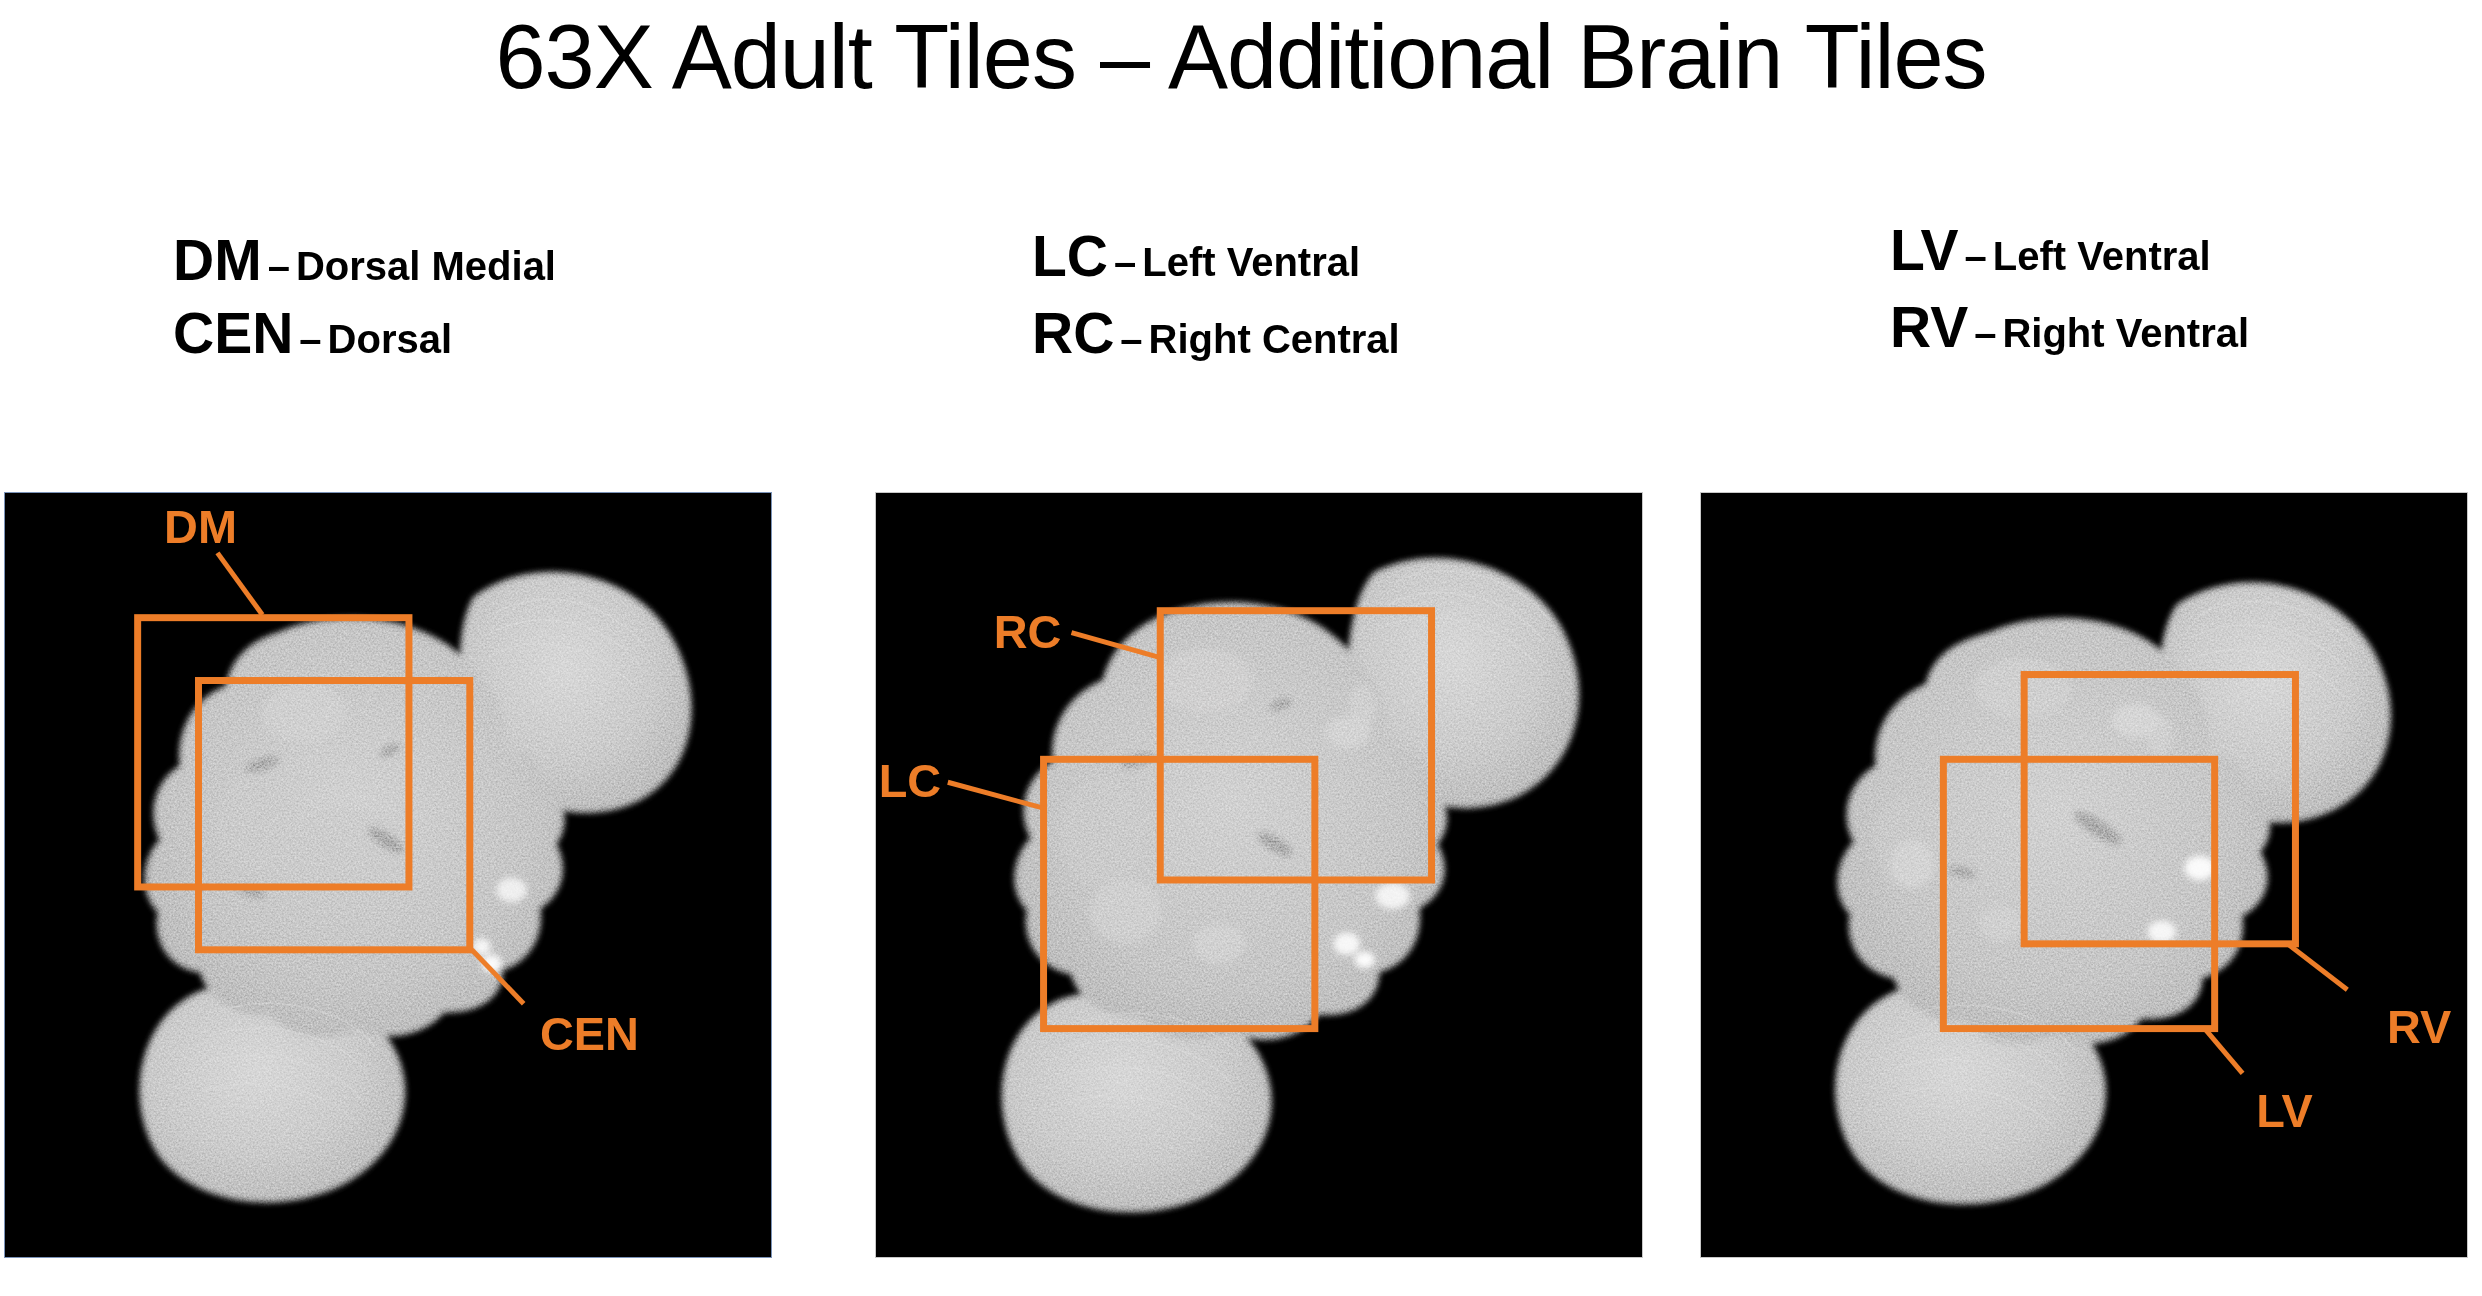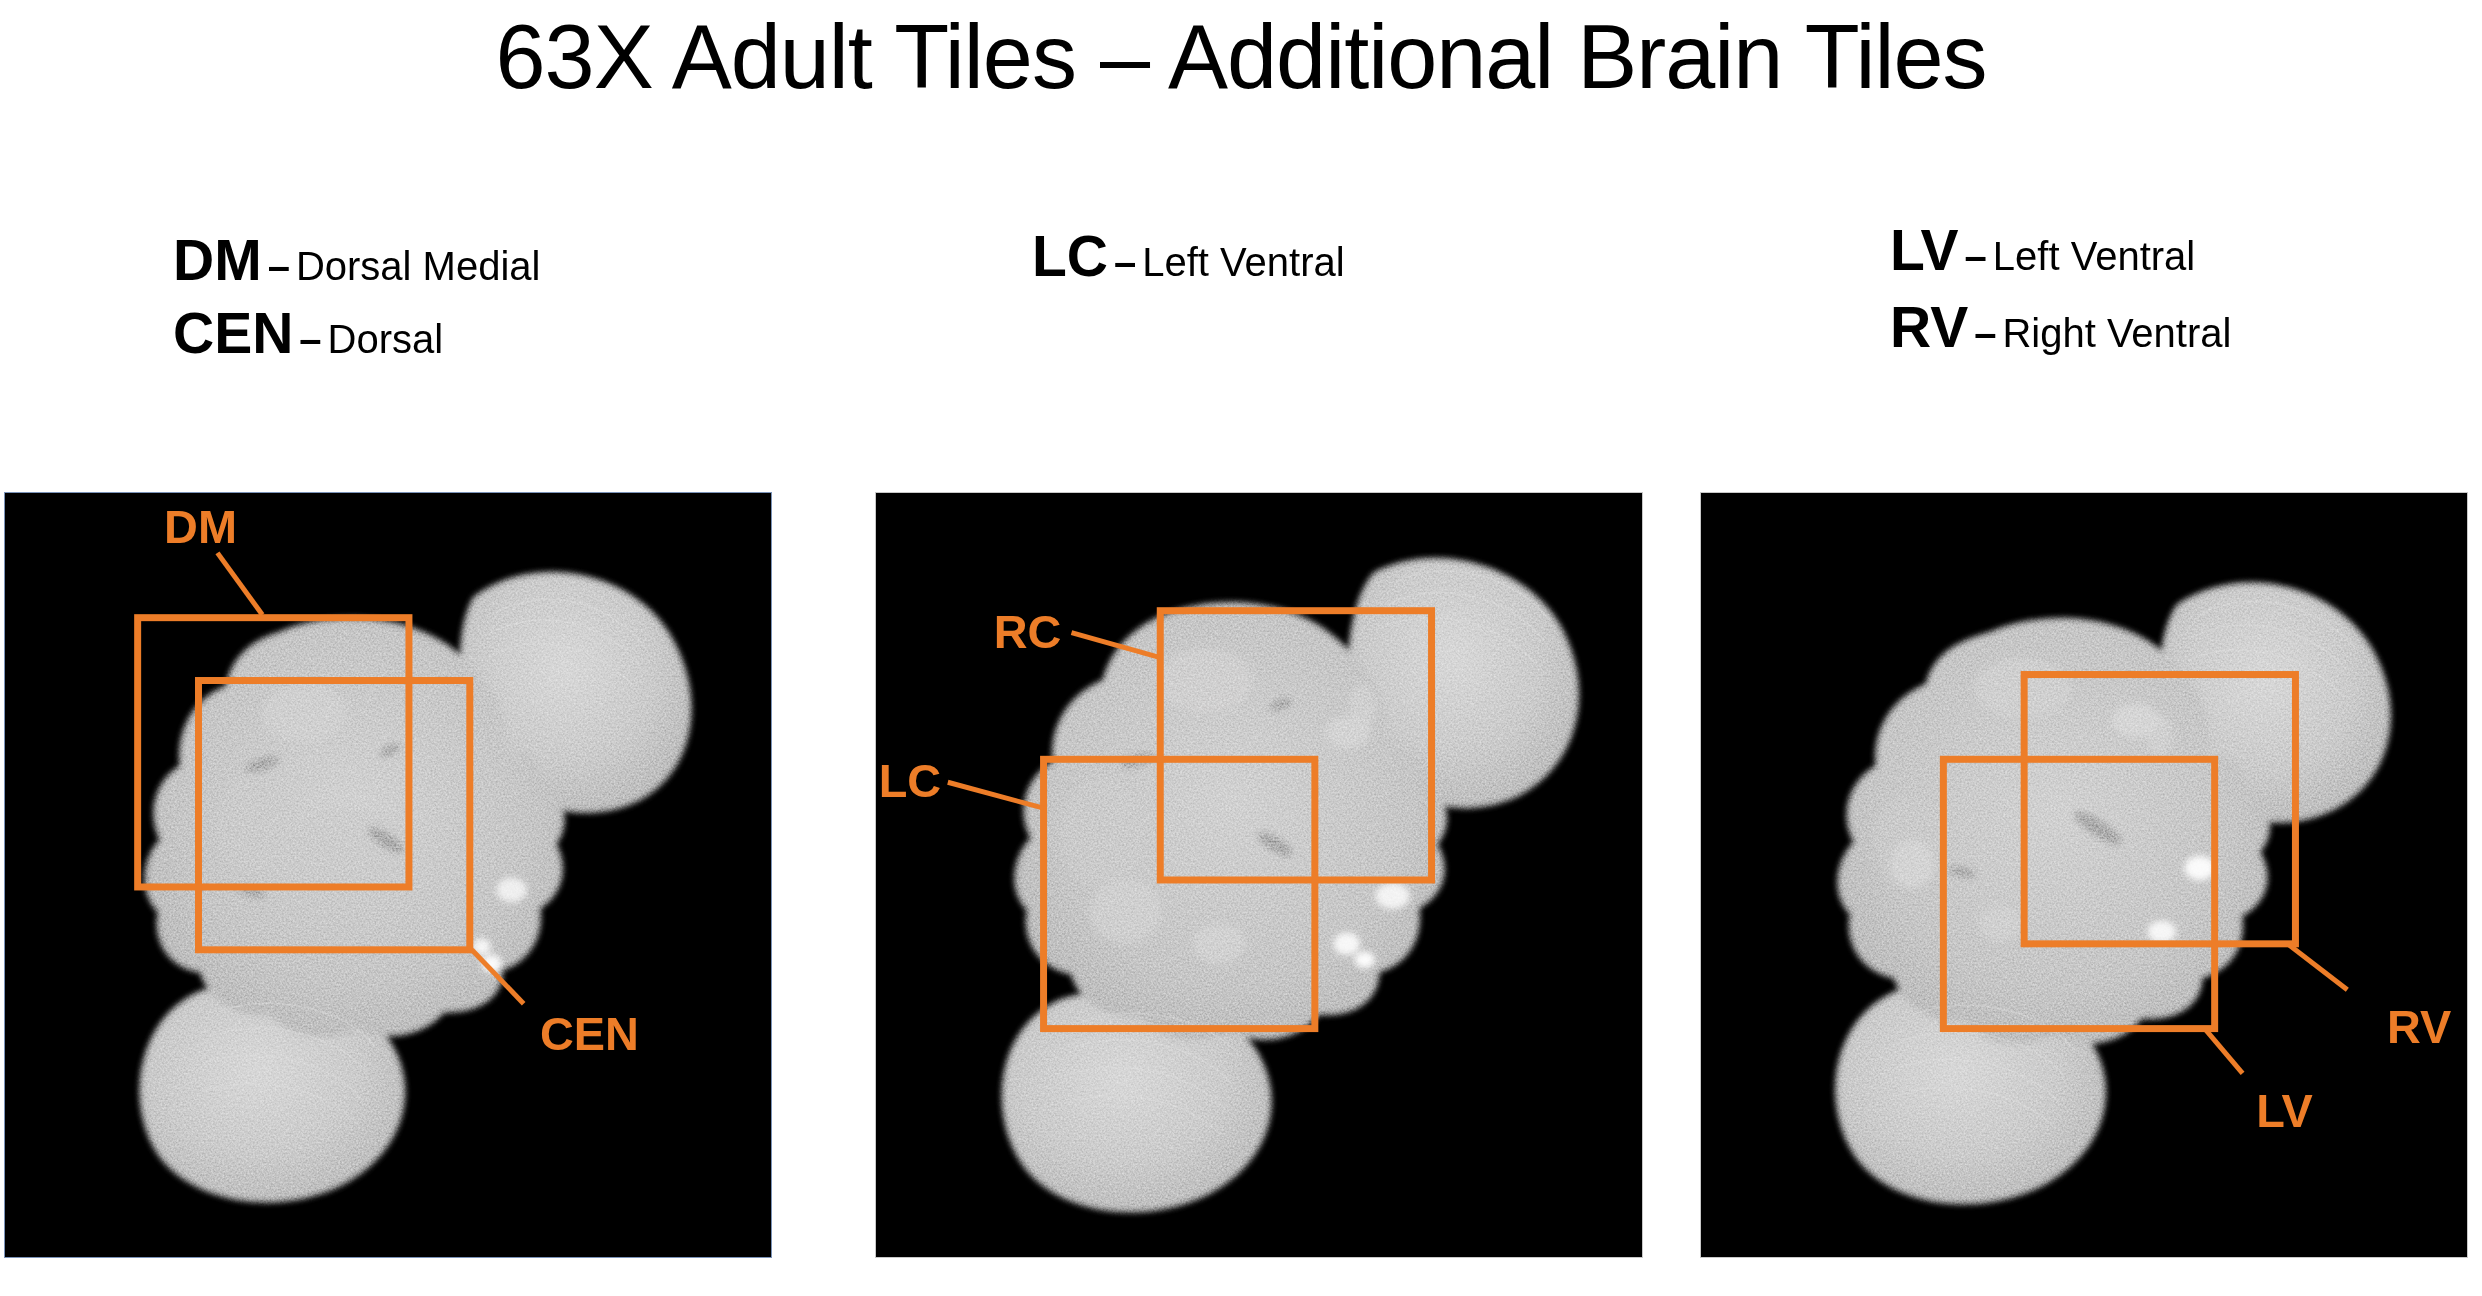--- a/index.html
+++ b/index.html
@@ -43,21 +43,21 @@
     color: #000000;
   }
   .legend-dash {
     font-size: 40px;
     font-weight: bold;
     color: #000000;
     padding: 0 6px;
   }
   .legend-full {
     font-size: 40px;
-    font-weight: normal;
+    font-weight: bold;
     color: #000000;
     text-align: right;
   }
 
   #legend-col-0 { left: 173px; top: 232px; }
   #legend-col-0 .legend-row + .legend-row { margin-top: 16px; }
   #legend-col-1 { left: 1032px; top: 228px; }
   #legend-col-1 .legend-row + .legend-row { margin-top: 20px; }
   #legend-col-2 { left: 1890px; top: 222px; }
   #legend-col-2 .legend-row + .legend-row { margin-top: 20px; }
@@ -87,20 +87,23 @@
     <span class="legend-abbr">DM</span><span class="legend-dash">–</span><span class="legend-full">Dorsal Medial</span>
   </div>
   <div class="legend-row">
     <span class="legend-abbr">CEN</span><span class="legend-dash">–</span><span class="legend-full">Dorsal</span>
   </div>
 </div>
 
 <div class="legend-col" id="legend-col-1">
   <div class="legend-row">
     <span class="legend-abbr">LC</span><span class="legend-dash">–</span><span class="legend-full">Left Ventral</span>
+  </div>
+  <div class="legend-row">
+    <span class="legend-abbr">RC</span><span class="legend-dash">–</span><span class="legend-full">Right Central</span>
   </div>
 </div>
 
 <div class="legend-col" id="legend-col-2">
   <div class="legend-row">
     <span class="legend-abbr">LV</span><span class="legend-dash">–</span><span class="legend-full">Left Ventral</span>
   </div>
   <div class="legend-row">
     <span class="legend-abbr">RV</span><span class="legend-dash">–</span><span class="legend-full">Right Ventral</span>
   </div>

